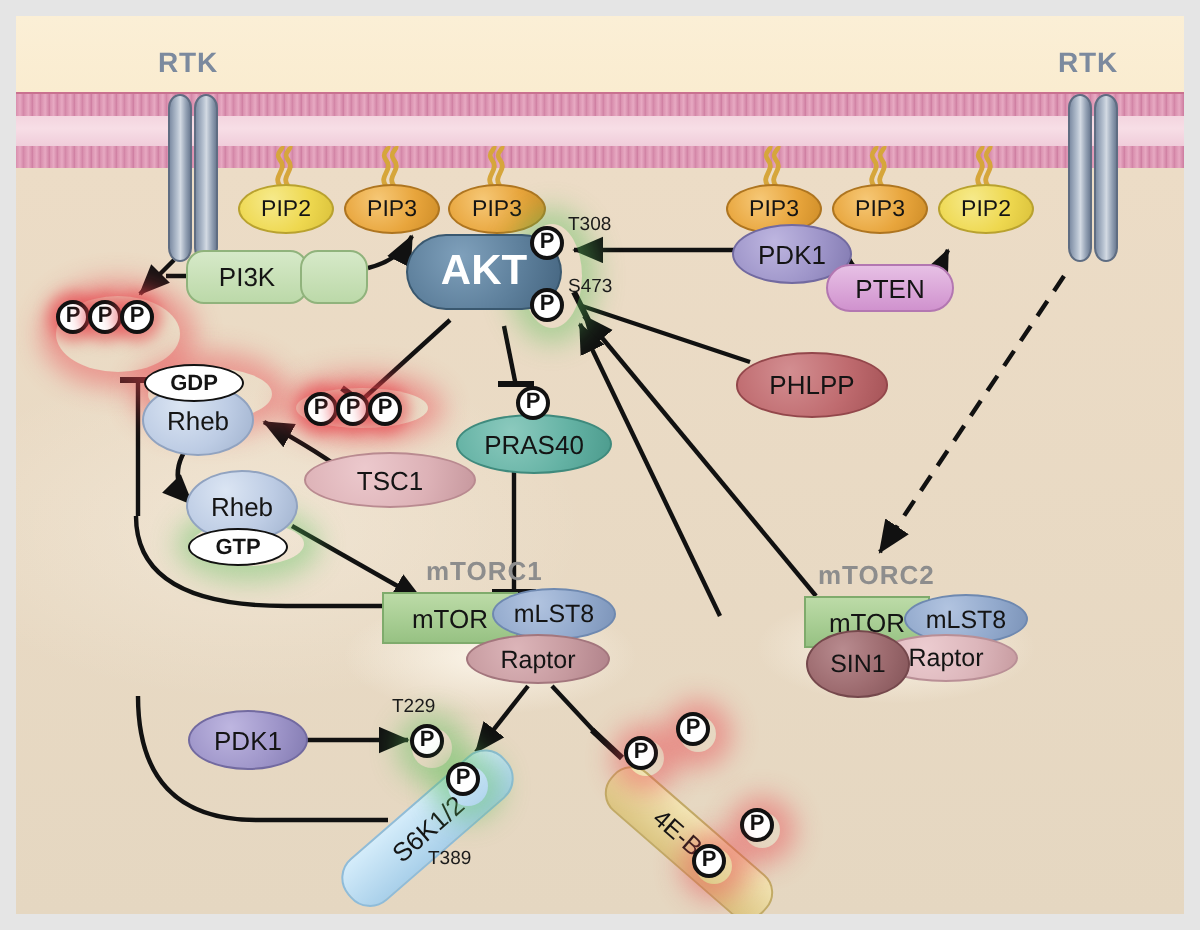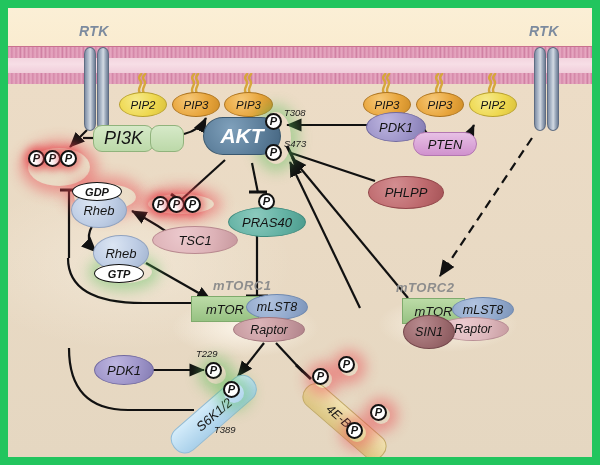--- a/index.html
+++ b/index.html
@@ -1,17 +1,17 @@
 <!DOCTYPE html>
 <html><head>
 <meta charset="utf-8">
 <style>
   html,body{margin:0;padding:0;background:#000;}
   body{width:600px;height:465px;overflow:hidden;font-family:"Liberation Sans",sans-serif;}
-  #stage{position:relative;width:600px;height:465px;background:#22c55e;font-style:italic;}
+  #stage{position:relative;width:600px;height:465px;background:#e5e5e5;}
   #canvas{position:absolute;left:8px;top:8px;width:584px;height:449px;overflow:hidden;background:#e3d6c2;}
 
   
   .extracell{position:absolute;left:0;top:0;width:584px;height:38px;
      background:linear-gradient(#fbefd6,#faecd0);}
   .membrane{position:absolute;left:0;top:38px;width:584px;height:38px;}
   .memb-band{position:absolute;left:0;width:584px;height:11px;
      background:repeating-linear-gradient(90deg,#d98fae 0px,#e7a9c2 2px,#cf7fa2 4.2px);
      }
   .memb-top{top:0;border-top:1px solid #c9718f;}
@@ -202,21 +202,21 @@
     <div class="pho glow" style="left:20px;top:142px;">
         <span>P</span>
       </div>
     <div class="pho glow" style="left:36px;top:142px;">
         <span>P</span>
       </div>
     <div class="pho glow" style="left:52px;top:142px;">
         <span>P</span>
       </div>
 
-    <div class="node" style="left:85px;top:117px;width:61px;height:27px;border-radius:9px;background:linear-gradient(#d6e9c8,#bcd9a9);border:1px solid #90b37c;font-size:18px;">
+    <div class="node" style="left:85px;top:117px;width:61px;height:27px;border-radius:9px;background:linear-gradient(#d6e9c8,#bcd9a9);border:1px solid #90b37c;font-size:13px;">
         <span>PI3K</span>
       </div>
     <div class="node" style="left:142px;top:117px;width:34px;height:27px;border-radius:9px;background:linear-gradient(#d6e9c8,#bcd9a9);border:1px solid #90b37c;"></div>
 
     <div class="greenglow" style="left:253px;top:104px;width:30px;height:52px;"></div>
     <div class="node" style="left:195px;top:109px;width:78px;height:38px;border-radius:20px/19px;background:radial-gradient(circle at 35% 28%,#7fa0bb,#5d7f9b 55%,#44647f);border:1px solid #3a586f;color:#fff;font-weight:bold;font-size:21px;">
         <span>AKT</span>
       </div>
     <div class="pho" style="left:257px;top:105px;">
         <span>P</span>
@@ -280,21 +280,21 @@
     <div class="node" style="left:183px;top:288px;width:68px;height:26px;background:linear-gradient(#bcdba7,#97c283);border:1px solid #7fab6c;font-size:13px;">
         <span>mTOR</span>
       </div>
     <div class="node ell" style="left:238px;top:286px;width:62px;height:26px;background:radial-gradient(circle at 35% 28%,#b2c4e0,#93aacd 55%,#7b93b8);border:1px solid #6f89b0;font-size:12.5px;">
         <span>mLST8</span>
       </div>
     <div class="node ell" style="left:225px;top:309px;width:72px;height:25px;background:radial-gradient(circle at 35% 28%,#dcb5b9,#c79ba0 55%,#b0828a);border:1px solid #a3767d;font-size:12.5px;">
         <span>Raptor</span>
       </div>
 
-    <div class="cname" style="left:388px;top:272px;">mTORC2</div>
+    <div class="cname" style="left:401px;top:272px;">mTORC2</div>
     <div class="node" style="left:394px;top:290px;width:63px;height:26px;background:linear-gradient(#bcdba7,#97c283);border:1px solid #7fab6c;font-size:13px;">
         <span>mTOR</span>
       </div>
     <div class="node ell" style="left:444px;top:289px;width:62px;height:25px;background:radial-gradient(circle at 35% 28%,#b2c4e0,#93aacd 55%,#7b93b8);border:1px solid #6f89b0;font-size:12.5px;">
         <span>mLST8</span>
       </div>
     <div class="node ell" style="left:429px;top:309px;width:72px;height:24px;background:radial-gradient(circle at 35% 28%,#ecccd0,#dcb6bb 55%,#c79ba0);border:1px solid #b98f96;font-size:12.5px;">
         <span>Raptor</span>
       </div>
     <div class="node ell" style="left:395px;top:307px;width:52px;height:34px;background:radial-gradient(circle at 35% 28%,#b88b8f,#9c6a6e 55%,#815256);border:1px solid #75484c;font-size:12.5px;">

